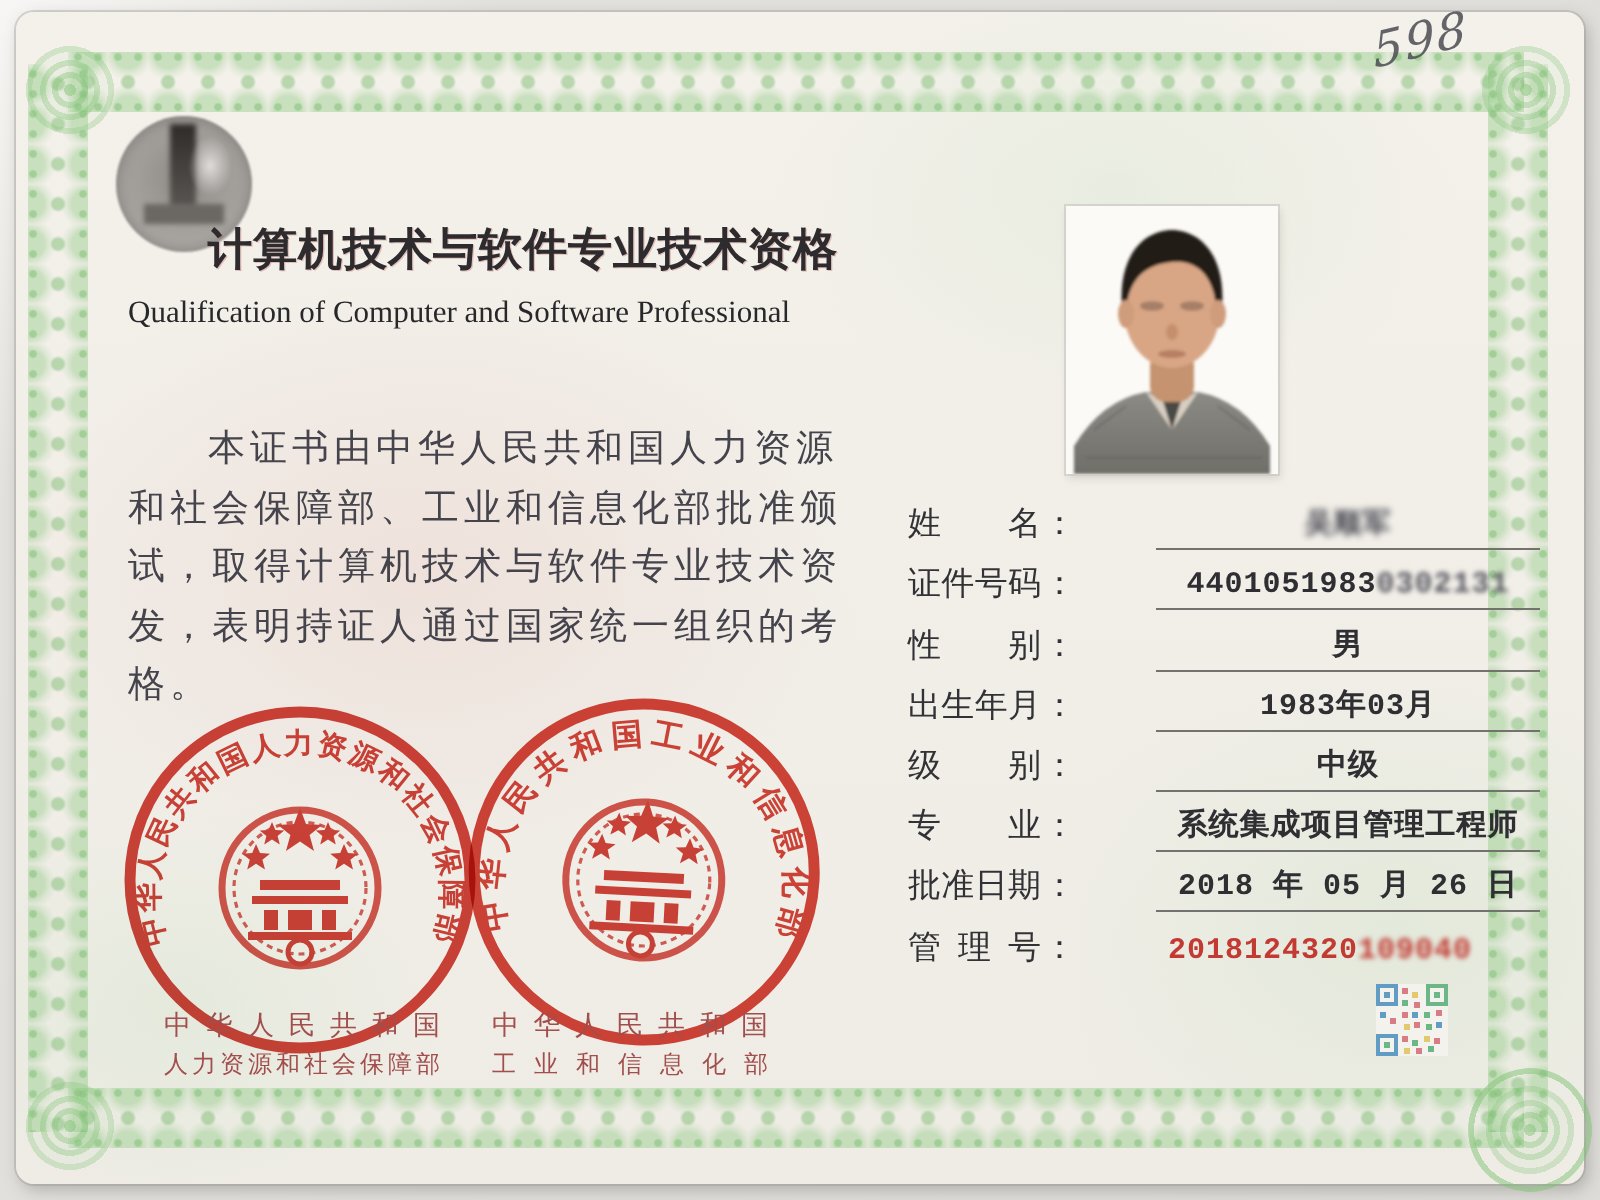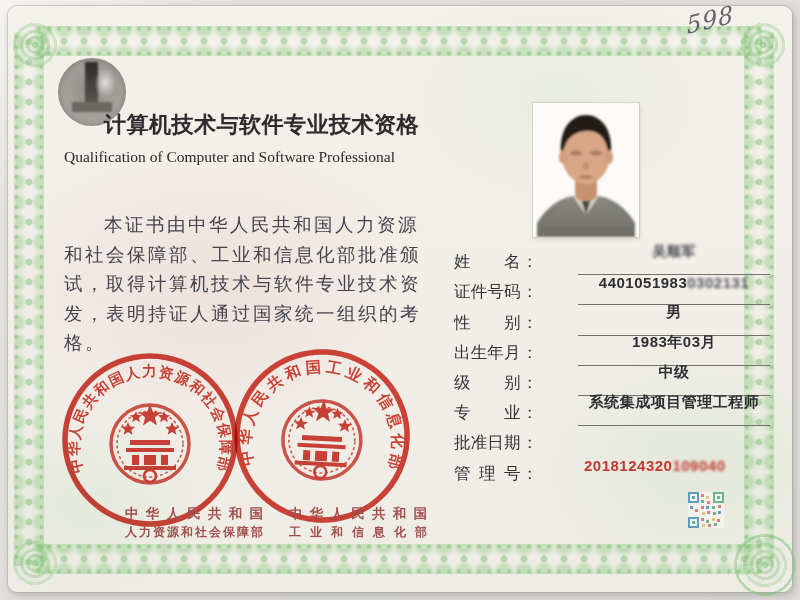--- a/index.html
+++ b/index.html
@@ -92,33 +92,33 @@
   .fields{position:absolute;left:446px;top:239px;width:316px;display:flex;flex-direction:column;}
   .frow{display:flex;align-items:flex-end;height:30.2px;gap:40px;}
   .flabel{
     width:84px;flex:none;color:#323236;font-size:16.5px;padding-bottom:2px;
     font-family:"DejaVu Serif","Liberation Serif",serif;display:flex;
   }
   .flabel .ltext{width:68px;display:inline-block;text-align:justify;text-align-last:justify;}
   .flabel .colon{margin-left:1px;}
   .fvalue{
     flex:1;text-align:center;border-bottom:1.2px solid #73726f;
-    font-family:Liberation Sans, sans-serif;font-weight:bold;
-    font-size:15px;color:#2f2f33;padding-bottom:13px;letter-spacing:.5px;white-space:nowrap;
+    font-family:Liberation Mono, monospace;font-weight:bold;
+    font-size:15px;color:#2f2f33;padding-bottom:3px;letter-spacing:.5px;white-space:nowrap;
   }
   .fvalue.noline{border-bottom:none;text-align:left;padding-left:6px;}
   .blur-full{filter:blur(1.7px);color:#4e4e57;font-size:14px;}
   .blur-tail{filter:blur(1.4px);color:#56565f;}
   .redtext{color:#c23a32;}
   
   .seal{position:absolute;width:180px;height:180px;mix-blend-mode:multiply;opacity:.93;}
   .seal.left{left:52px;top:346px;} .seal.right{left:224px;top:342px;transform:rotate(3deg);}
   .seal-caption{position:absolute;text-align:center;color:#a14e4c;}
   .seal-caption .cap{display:block;width:138px;text-align:justify;text-align-last:justify;
-    font-family:"DejaVu Serif",serif;font-weight:bold;margin-left:43px;}
+    font-family:"DejaVu Serif",serif;font-weight:normal;}
   .seal-caption .cap.l1{font-size:13.5px;line-height:19px;}
   .seal-caption .cap.l2{font-size:12px;line-height:18px;}
   .seal-caption.capl{left:74px;top:498px;} .seal-caption.capr{left:238px;top:498px;}
   
   .qr{position:absolute;left:680px;top:486px;width:36px;height:36px;opacity:.85;}
 </style>
 </head>
 <body>
 
 <div class="paper">
@@ -222,20 +222,21 @@
           <span class="ltext">专业</span>
           <span class="colon">：</span>
         </span>
       <span class="fvalue">系统集成项目管理工程师</span>
     </div>
     <div class="frow">
       <span class="flabel">
           <span class="ltext">批准日期</span>
           <span class="colon">：</span>
         </span>
+      <span class="fvalue">2018 年 05 月 26 日</span>
     </div>
     <div class="frow">
       <span class="flabel">
           <span class="ltext">管理号</span>
           <span class="colon">：</span>
         </span>
       <span class="fvalue noline redtext"><span>2018124320</span><span class="blur-tail redtext">109040</span></span>
     </div>
   </div>
 

